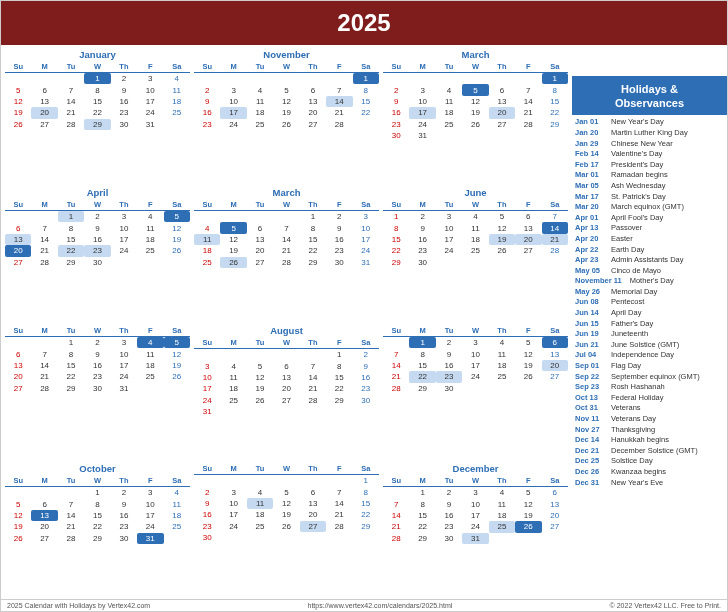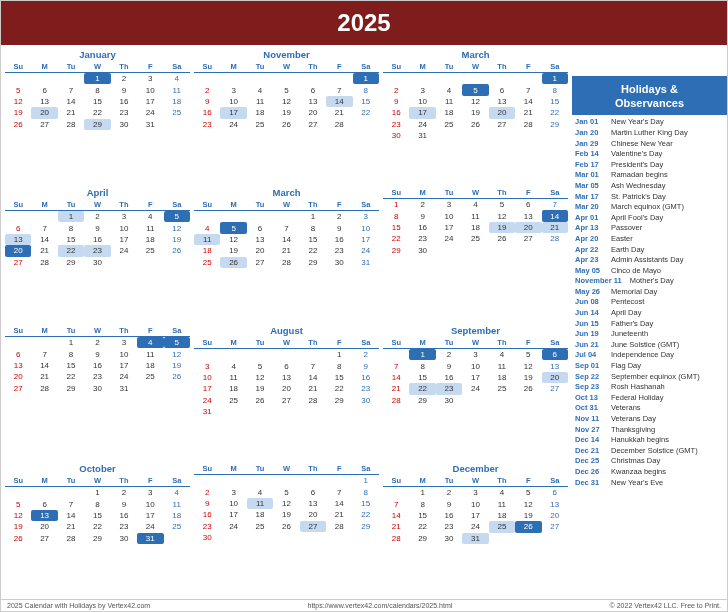--- a/index.html
+++ b/index.html
@@ -464,20 +464,21 @@
                   <td>27</td>
                   <td>28</td>
                   <td>29</td>
                   <td>30</td>
                   <td class="saturday">31</td>
                 </tr>
               </tbody>
             </table>
           </div>
           <div class="month-calendar">
+            <div class="month-title">June</div>
             <table class="cal">
               <thead>
                 <tr>
                   <th>Su</th>
                   <th>M</th>
                   <th>Tu</th>
                   <th>W</th>
                   <th>Th</th>
                   <th>F</th>
                   <th>Sa</th>
@@ -662,21 +663,20 @@
                   <td></td>
                   <td></td>
                   <td></td>
                   <td></td>
                   <td></td>
                 </tr>
               </tbody>
             </table>
           </div>
           <div class="month-calendar">
-            <div class="month-title">September</div>
             <table class="cal">
               <thead>
                 <tr>
                   <th>Su</th>
                   <th>M</th>
                   <th>Tu</th>
                   <th>W</th>
                   <th>Th</th>
                   <th>F</th>
                   <th>Sa</th>
@@ -1059,21 +1059,21 @@
           <div class="holiday-item">
             <span class="holiday-date">Dec 14</span>
             <span class="holiday-name">Hanukkah begins</span>
           </div>
           <div class="holiday-item">
             <span class="holiday-date">Dec 21</span>
             <span class="holiday-name">December Solstice (GMT)</span>
           </div>
           <div class="holiday-item">
             <span class="holiday-date">Dec 25</span>
-            <span class="holiday-name">Christmas Day</span>
+            <span class="holiday-name">Solstice Day</span>
           </div>
           <div class="holiday-item">
             <span class="holiday-date">Dec 26</span>
             <span class="holiday-name">Kwanzaa begins</span>
           </div>
           <div class="holiday-item">
             <span class="holiday-date">Dec 31</span>
             <span class="holiday-name">New Year's Eve</span>
           </div>
         </div>

